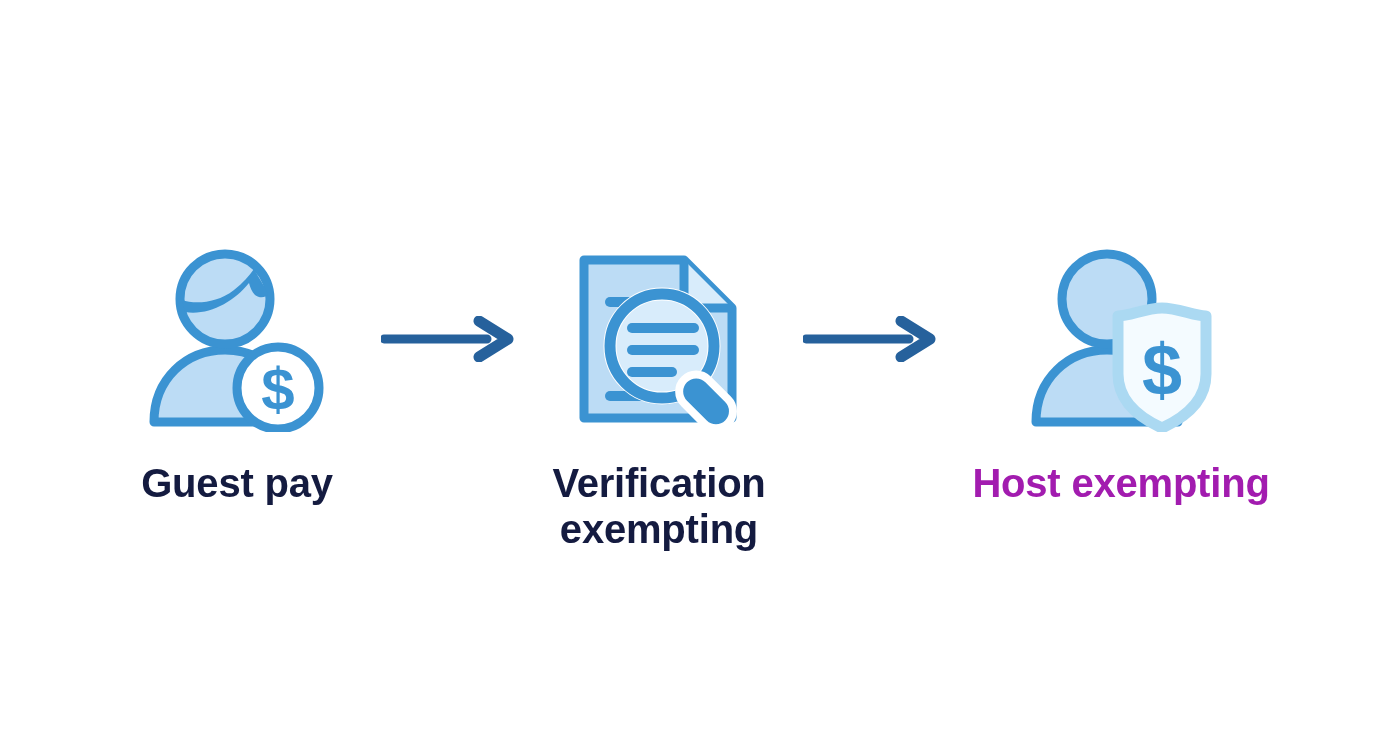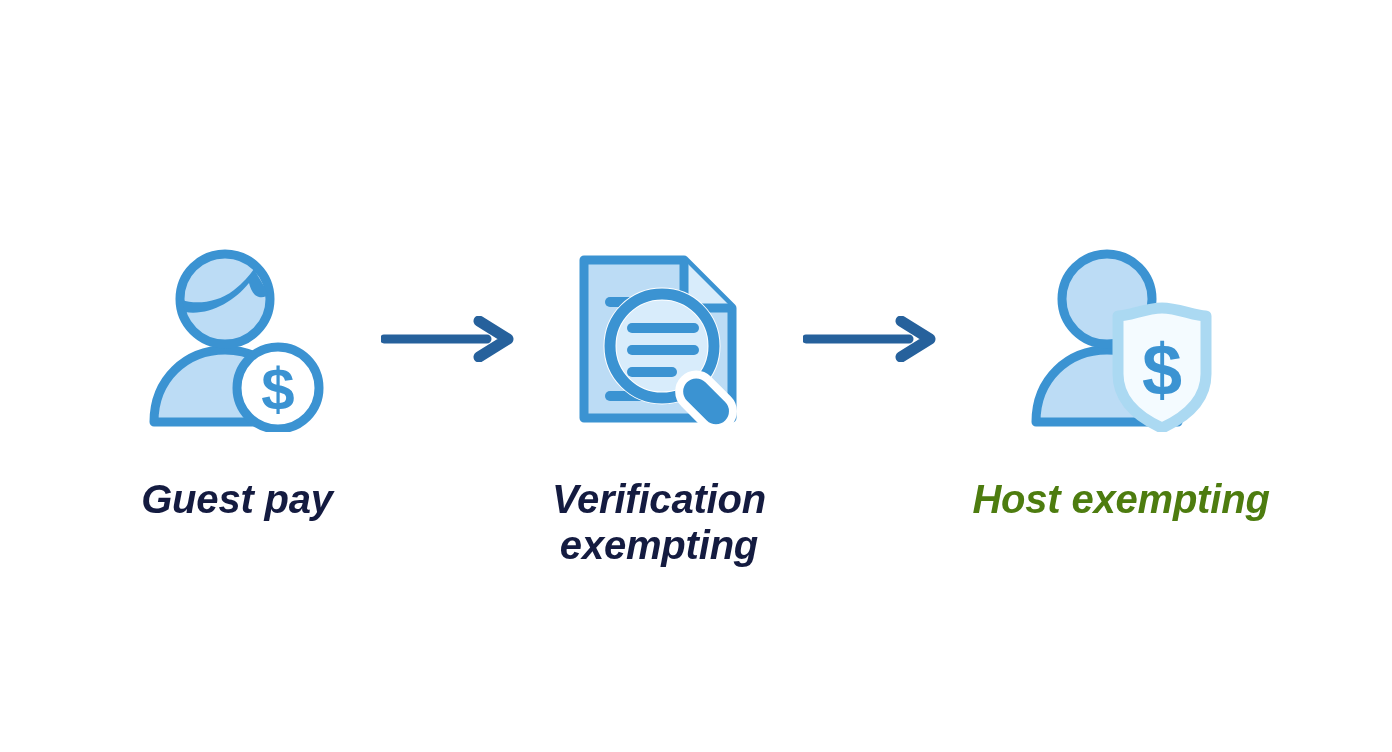--- a/index.html
+++ b/index.html
@@ -35,28 +35,27 @@
   .step-icon {
     width: 200px;
     height: 190px;
     display: flex;
     align-items: center;
     justify-content: center;
   }
   .step-icon svg { display: block; }
 
   .step-label {
-    margin-top: 42px;
+    margin-top: 26px;
     font-size: 40px;
     font-weight: bold;
     line-height: 1.16;
     text-align: center;
     letter-spacing: -0.2px;
     white-space: pre-line;
-    font-style: italic;
   }
 
   .arrow {
     width: 172px;
     height: 190px;
     display: flex;
     align-items: center;
     justify-content: center;
     flex: 0 0 auto;
   }
@@ -137,16 +136,16 @@
         <path d="M10 176 C10 133 42 104 81 104 C120 104 152 133 152 176 Z" fill="#bcdcf5" stroke="#3b93d2" stroke-width="9" stroke-linejoin="round"></path>
 
         <circle cx="81" cy="53" r="45" fill="#bcdcf5" stroke="#3b93d2" stroke-width="9"></circle>
 
         <path d="M136 62 C152 62 168 70 180 70 L180 128 C180 156 158 172 136 182
                  C114 172 92 156 92 128 L92 70 C104 70 120 62 136 62 Z" fill="#f4fbff" stroke="#abd9f2" stroke-width="11" stroke-linejoin="round"></path>
 
         <text x="136" y="124" text-anchor="middle" dominant-baseline="central" font-family="'Liberation Sans', sans-serif" font-size="72" font-weight="bold" fill="#3b93d2">$</text>
       </svg>
     </div>
-    <div class="step-label" style="color:#4d7c0f">Host exempting</div>
+    <div class="step-label" style="color:#a21caf">Host exempting</div>
   </div>
 
 </div>
 
 </body></html>

